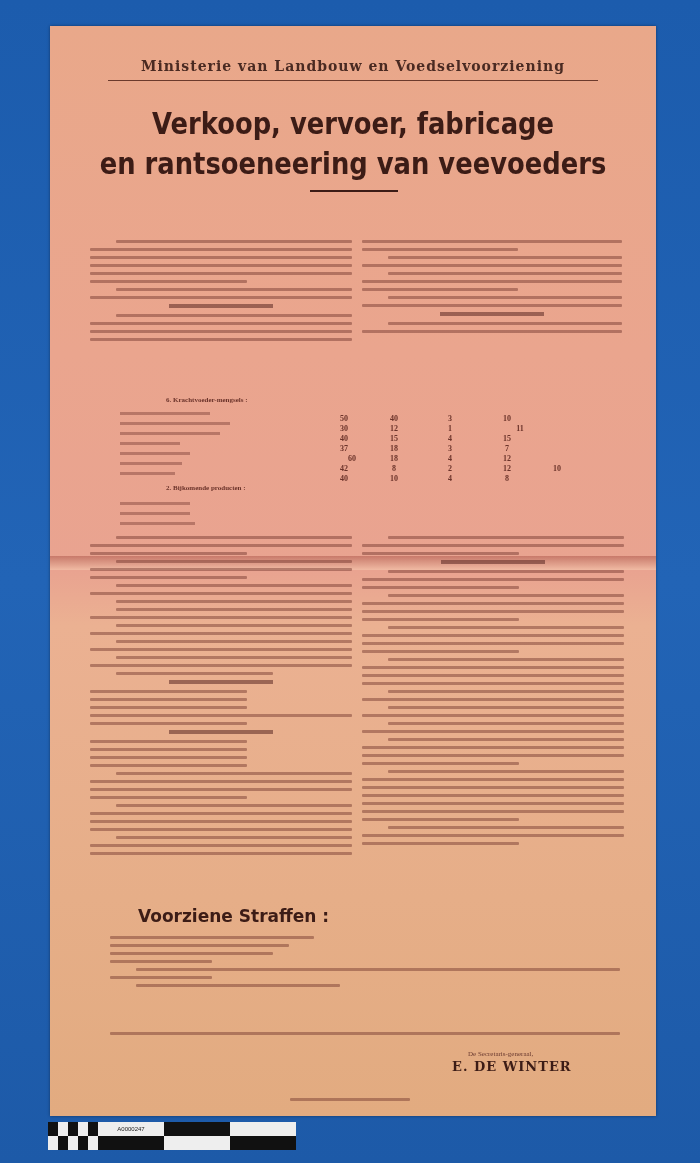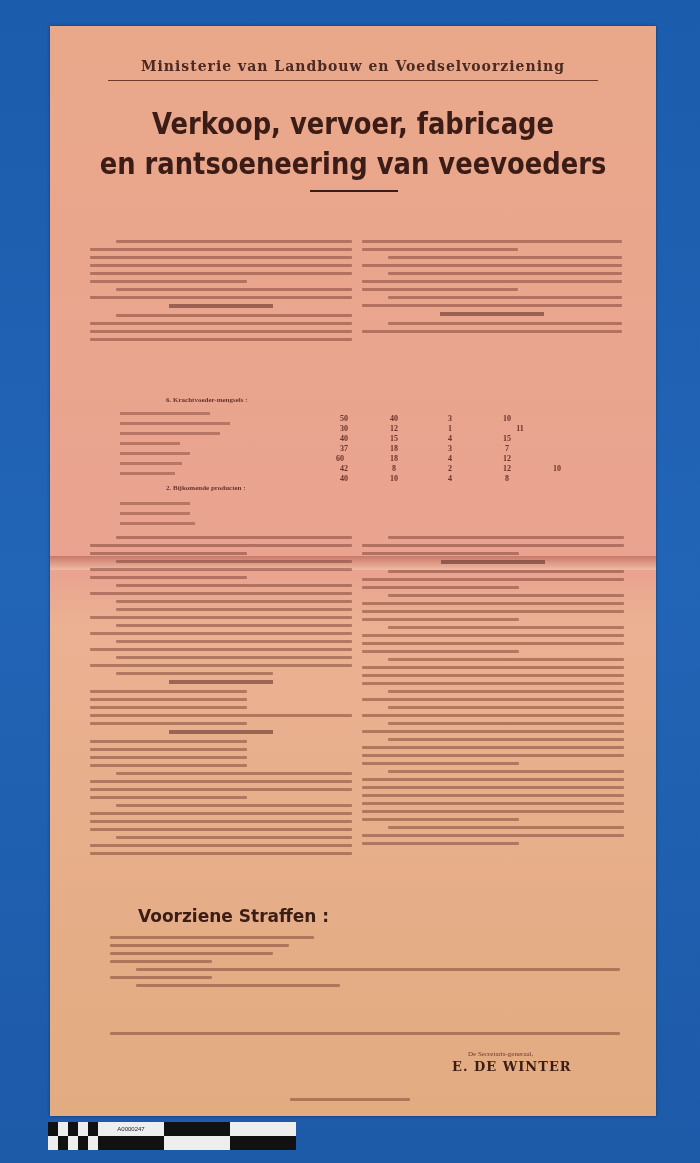--- a/index.html
+++ b/index.html
@@ -110,21 +110,21 @@
     <div class="row" style="top:52px;">
         <div class="lab" style="width:60px"></div>
         <span class="v" style="left:212px">37</span>
         <span class="v" style="left:262px">18</span>
         <span class="v" style="left:318px">3</span>
         <span class="v" style="left:375px">7</span>
         <span class="v" style="left:425px"></span>
       </div>
     <div class="row" style="top:62px;">
         <div class="lab" style="width:70px"></div>
-        <span class="v" style="left:208px">60</span>
+        <span class="v" style="left:220px">60</span>
         <span class="v" style="left:262px">18</span>
         <span class="v" style="left:318px">4</span>
         <span class="v" style="left:375px">12</span>
         <span class="v" style="left:425px"></span>
       </div>
     <div class="row" style="top:72px;">
         <div class="lab" style="width:62px"></div>
         <span class="v" style="left:212px">42</span>
         <span class="v" style="left:262px">8</span>
         <span class="v" style="left:318px">2</span>

